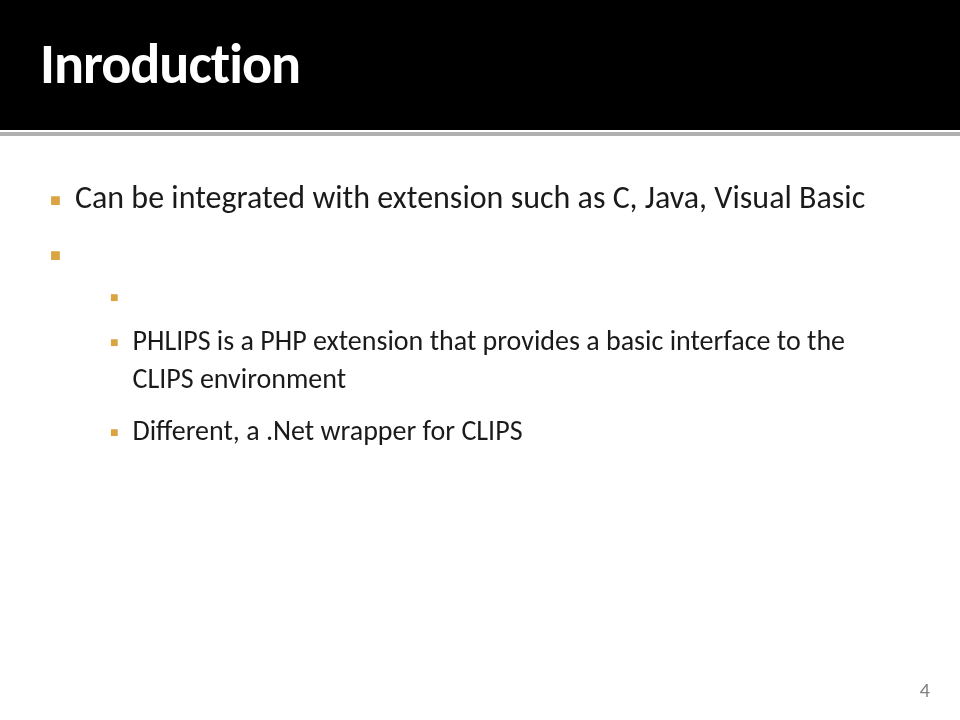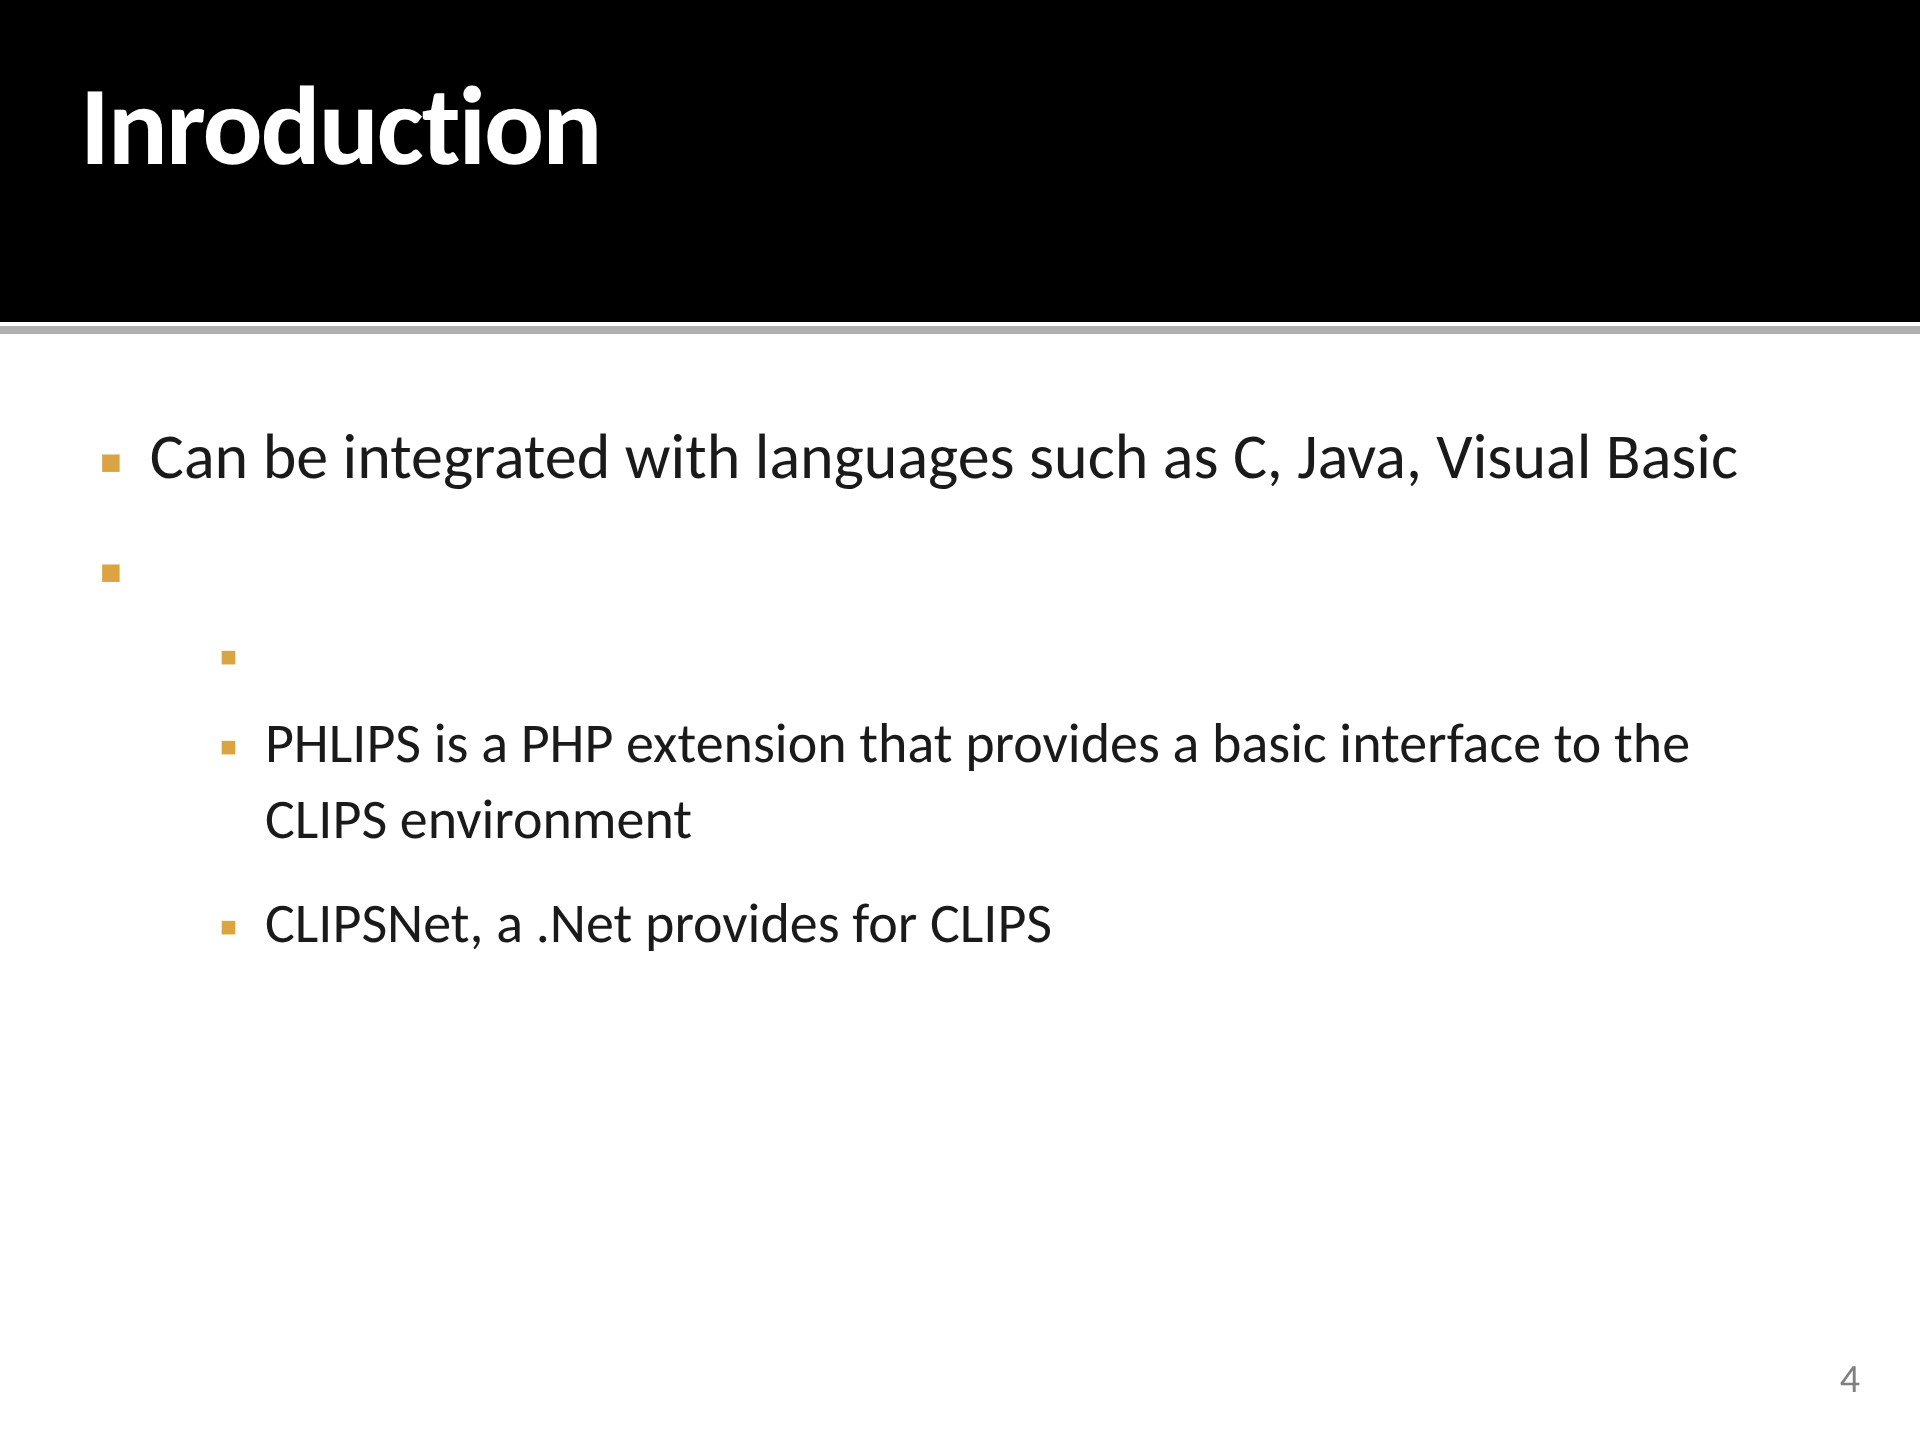--- a/index.html
+++ b/index.html
@@ -6,21 +6,21 @@
     body {
       width: 960px;
       height: 720px;
       background: #fff;
       font-family: Calibri, 'Segoe UI', sans-serif;
       overflow: hidden;
       position: relative;
     }
     .header {
       background: #000;
-      height: 161px;
+      height: 130px;
       padding: 30px 36px 0 40px;
       position: relative;
     }
     .title {
       color: #fff;
       font-size: 56px;
       font-weight: bold;
       letter-spacing: -1px;
     }
     .divider-outer { height: 6px; background: #b0b0b0; }
@@ -79,21 +79,21 @@
 </div>
 <div class="divider-outer">
   <div class="divider-inner"></div>
 </div>
 
 <div class="content">
   <ul>
     <li class="l1">
       <div class="item-row">
         <span class="bullet">■</span>
-        <span>Can be integrated with languages such as C, Java, Visual Basic</span>
+        <span>Can be integrated with extension such as C, Java, Visual Basic</span>
       </div>
     </li>
     <li class="l1">
       <div class="item-row">
         <span class="bullet">■</span>
       </div>
       <ul class="sub">
         <li class="l2">
           <div class="item-row">
             <span class="bullet">■</span>
@@ -101,21 +101,21 @@
         </li>
         <li class="l2">
           <div class="item-row">
             <span class="bullet">■</span>
             <span>PHLIPS is a PHP extension that provides a basic interface to the CLIPS environment</span>
           </div>
         </li>
         <li class="l2">
           <div class="item-row">
             <span class="bullet">■</span>
-            <span>CLIPSNet, a .Net provides for CLIPS</span>
+            <span>Different, a .Net wrapper for CLIPS</span>
           </div>
         </li>
       </ul>
     </li>
   </ul>
 </div>
 
 <div class="page-num">4</div>
 
 </body></html>

